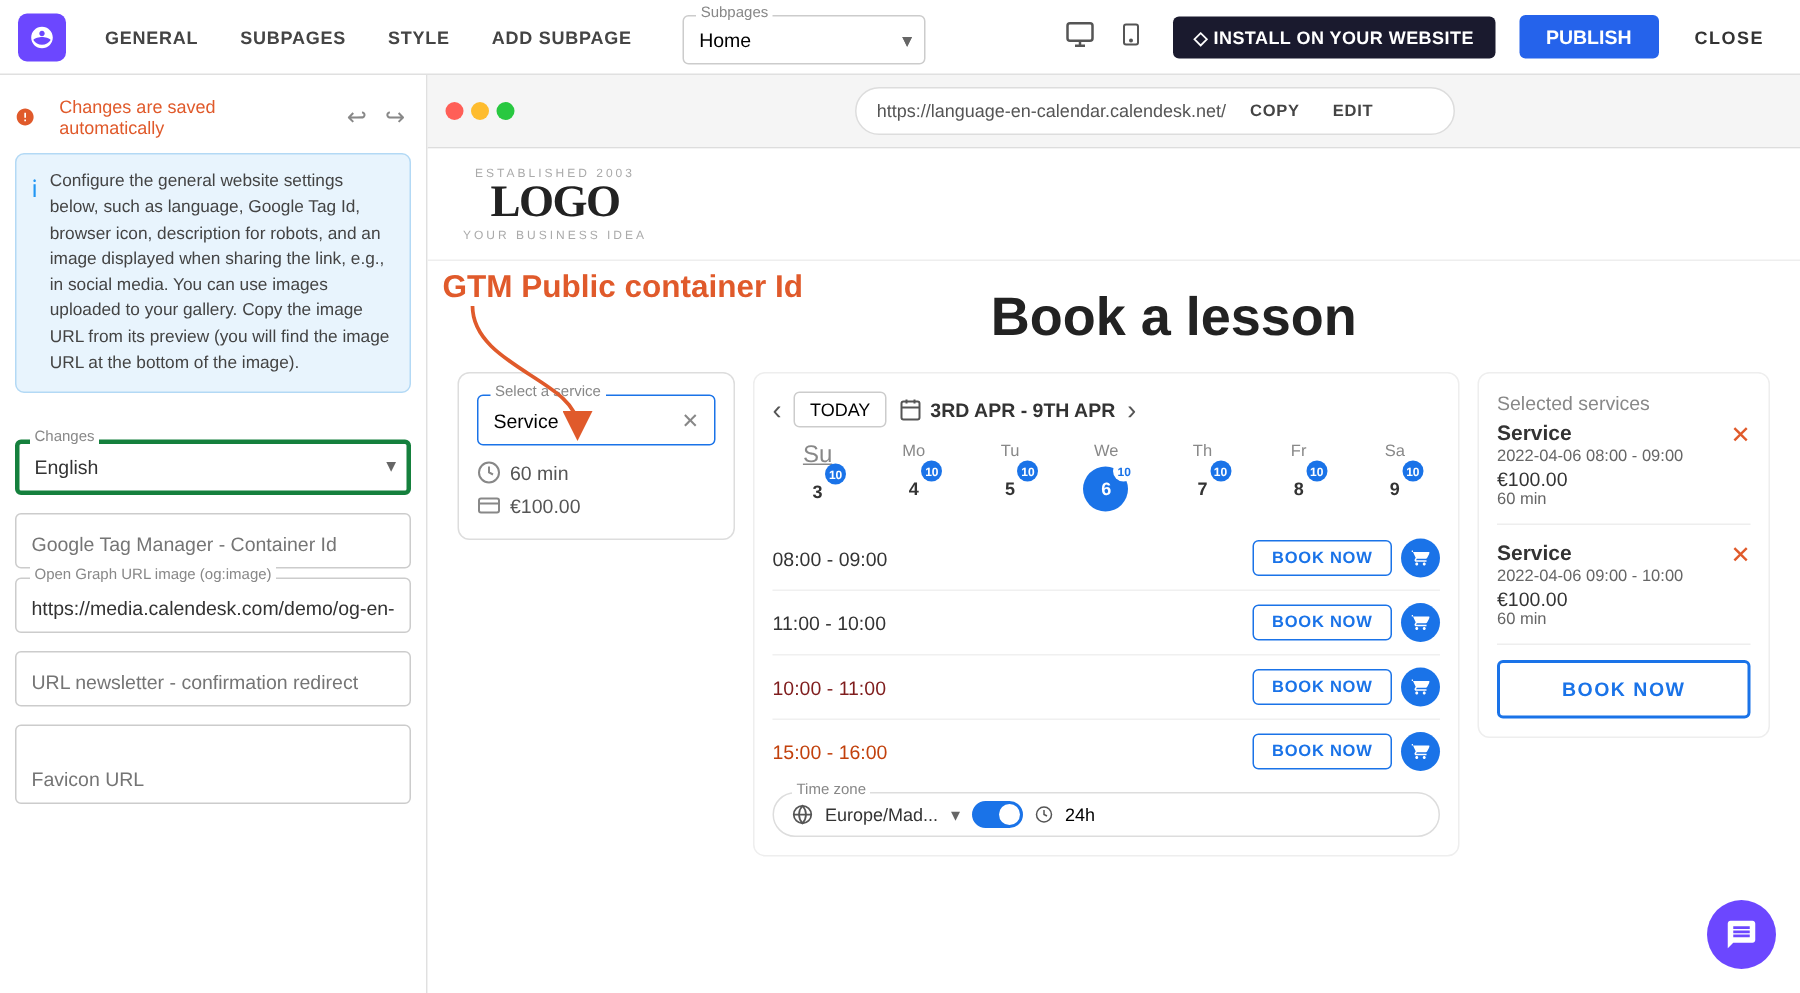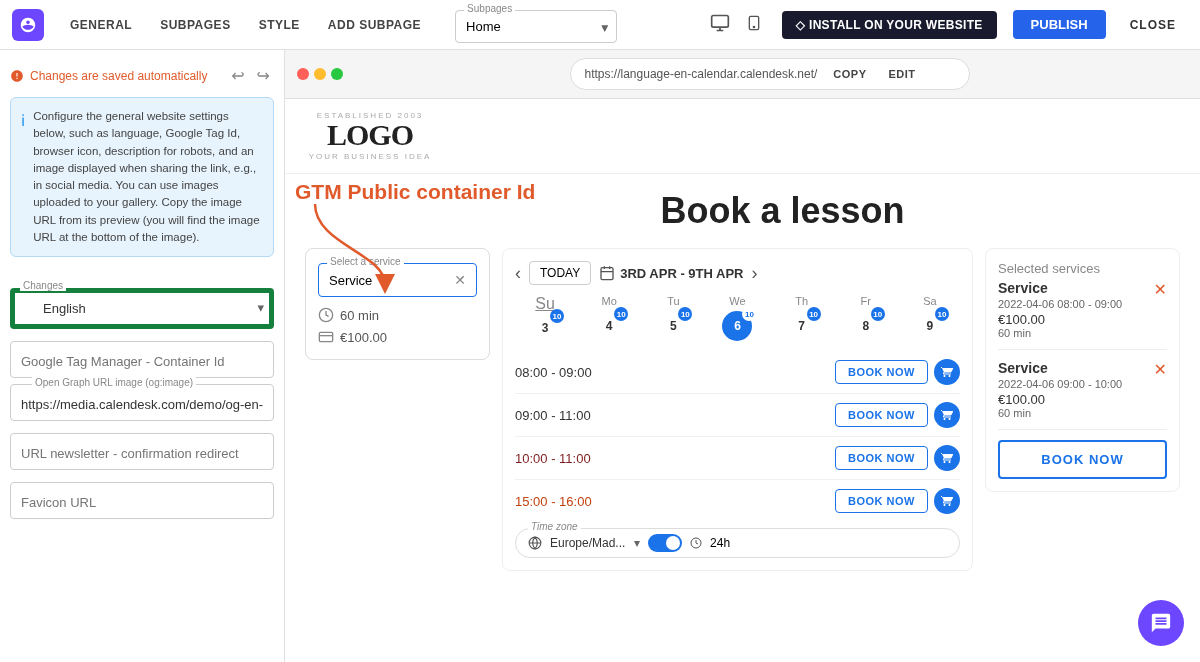--- a/index.html
+++ b/index.html
@@ -21,31 +21,31 @@
     .nav-icon-btn { background: none; border: none; cursor: pointer; padding: 4px; color: #555; }
     .install-btn { background: #1a1a2e; color: #fff; border: none; border-radius: 4px; padding: 7px 14px; font-size: 12px; font-weight: 600; cursor: pointer; letter-spacing: 0.3px; display: flex; align-items: center; gap: 5px; }
     .publish-btn { background: #2563eb; color: #fff; border: none; border-radius: 4px; padding: 7px 18px; font-size: 13px; font-weight: 600; cursor: pointer; margin-left: 8px; }
     .close-btn { background: none; border: none; cursor: pointer; padding: 7px 12px; font-size: 12px; font-weight: 700; color: #333; letter-spacing: 1px; margin-left: 4px; }
 
     
     .main-layout { display: flex; height: calc(662px - 50px); }
 
     
     .left-panel { width: 285px; background: #fff; border-right: 1px solid #e0e0e0; overflow-y: auto; padding: 10px; flex-shrink: 0; }
-    .save-bar { display: flex; align-items: center; gap: 6px; padding: 4px 0 10px; color: #e05a2b; font-size: 12px; font-weight: 500; }
+    .save-bar { display: flex; align-items: center; gap: 16px; padding: 4px 0 10px; color: #e05a2b; font-size: 12px; font-weight: 500; }
     .save-bar svg { width: 14px; height: 14px; }
     .undo-redo { display: flex; gap: 4px; margin-left: auto; }
     .undo-redo button { background: none; border: none; cursor: pointer; color: #888; font-size: 14px; padding: 2px 4px; }
     .info-box { background: #e8f4fd; border: 1px solid #b3d9f5; border-radius: 6px; padding: 10px; margin-bottom: 12px; display: flex; gap: 8px; }
     .info-icon { color: #2196f3; font-size: 16px; flex-shrink: 0; margin-top: 1px; }
     .info-text { font-size: 11.5px; color: #444; line-height: 1.5; }
     .field-group { margin-bottom: 12px; }
     .field-label-float { font-size: 10px; color: #888; background: #fff; padding: 0 3px; position: relative; top: 8px; left: 10px; display: inline-block; z-index: 1; }
     .field-input { width: 100%; border: 1px solid #ccc; border-radius: 4px; padding: 10px 10px 8px; font-size: 13px; color: #333; background: #fff; }
-    .select-field { width: 100%; border: 5px solid #15803d; border-radius: 4px; padding: 8px 28px; font-size: 13px; color: #333; background: #fff; appearance: none; cursor: pointer; }
+    .select-field { width: 100%; border: 3px solid #15803d; border-radius: 4px; padding: 8px 10px; font-size: 13px; color: #333; background: #fff; appearance: none; cursor: pointer; }
 
     
     .right-preview { flex: 1; display: flex; flex-direction: column; overflow: hidden; }
 
     
     .browser-bar { background: #f5f5f5; border-bottom: 1px solid #ddd; padding: 8px 12px; display: flex; align-items: center; gap: 8px; }
     .traffic-lights { display: flex; gap: 5px; }
     .tl { width: 12px; height: 12px; border-radius: 50%; }
     .tl-red { background: #ff5f57; }
     .tl-yellow { background: #febc2e; }
@@ -139,36 +139,36 @@
         <span style="display:block; font-size:10px; color:#888; background:#fff; padding:0 3px; position:absolute; top:-7px; left:10px; z-index:1;"></span>
         <input class="field-input" type="text" style="padding-top: 12px;" placeholder="Google Tag Manager - Container Id">
       </div>
     </div>
 
     <div style="text-align:center; margin:-6px 0 6px; position:relative;">
     </div>
 
     <div class="field-group">
       <div style="position:relative;">
-        <span style="display:block; font-size:10px; color:#888; background:#fff; padding:0 3px; position:absolute; top:-7px; left:22px; z-index:1;">Open Graph URL image (og:image)</span>
+        <span style="display:block; font-size:10px; color:#888; background:#fff; padding:0 3px; position:absolute; top:-7px; left:10px; z-index:1;">Open Graph URL image (og:image)</span>
         <input class="field-input" type="text" style="padding-top: 12px;" value="https://media.calendesk.com/demo/og-en-">
       </div>
     </div>
 
     <div class="field-group">
       <div style="position:relative;">
         <span style="display:block; font-size:10px; color:#888; background:#fff; padding:0 3px; position:absolute; top:-7px; left:10px; z-index:1;"></span>
         <input class="field-input" type="text" style="padding-top: 12px;" placeholder="URL newsletter - confirmation redirect">
       </div>
     </div>
 
     <div class="field-group">
       <div style="position:relative;">
         <span style="display:block; font-size:10px; color:#888; background:#fff; padding:0 3px; position:absolute; top:-7px; left:10px; z-index:1;"></span>
-        <input class="field-input" type="text" style="padding-top: 12px;" placeholder="Favicon URL">
+        <input class="field-input" type="text" style="padding-top: 28px;" placeholder="Favicon URL">
       </div>
     </div>
   </div>
 
   <div class="right-preview">
 
     <div class="browser-bar">
       <div class="traffic-lights">
         <div class="tl tl-red"></div>
         <div class="tl tl-yellow"></div>
@@ -309,21 +309,21 @@
                   <div style="display:flex;gap:6px;align-items:center;">
                     <button style="background:none;border:1px solid #1a73e8;color:#1a73e8;border-radius:4px;padding:5px 12px;font-size:11px;font-weight:700;cursor:pointer;letter-spacing:0.5px;">BOOK NOW</button>
                     <div style="width:26px;height:26px;background:#1a73e8;border-radius:50%;display:flex;align-items:center;justify-content:center;">
                       <svg width="12" height="12" viewBox="0 0 24 24" fill="white">
                           <path d="M7 18c-1.1 0-2 .9-2 2s.9 2 2 2 2-.9 2-2-.9-2-2-2zm10 0c-1.1 0-2 .9-2 2s.9 2 2 2 2-.9 2-2-.9-2-2-2zM5.2 4H2V2H0v2h2l3.6 7.6L4.25 14c-.16.28-.25.61-.25.96C4 16.1 4.9 17 6 17h14v-2H6.42c-.14 0-.25-.11-.25-.25l.03-.12.9-1.63H19c.75 0 1.41-.41 1.75-1.03l3.58-6.49A1 1 0 0023.46 4H5.2z"></path>
                         </svg>
                     </div>
                   </div>
                 </div>
                 <div style="display:flex;align-items:center;justify-content:space-between;padding:8px 0;border-bottom:1px solid #f0f0f0;">
-                  <span style="font-size:13px;color:#333;">09:00 - 11:00</span>
+                  <span style="font-size:13px;color:#333;">11:00 - 10:00</span>
                   <div style="display:flex;gap:6px;align-items:center;">
                     <button style="background:none;border:1px solid #1a73e8;color:#1a73e8;border-radius:4px;padding:5px 12px;font-size:11px;font-weight:700;cursor:pointer;letter-spacing:0.5px;">BOOK NOW</button>
                     <div style="width:26px;height:26px;background:#1a73e8;border-radius:50%;display:flex;align-items:center;justify-content:center;">
                       <svg width="12" height="12" viewBox="0 0 24 24" fill="white">
                           <path d="M7 18c-1.1 0-2 .9-2 2s.9 2 2 2 2-.9 2-2-.9-2-2-2zm10 0c-1.1 0-2 .9-2 2s.9 2 2 2 2-.9 2-2-.9-2-2-2zM5.2 4H2V2H0v2h2l3.6 7.6L4.25 14c-.16.28-.25.61-.25.96C4 16.1 4.9 17 6 17h14v-2H6.42c-.14 0-.25-.11-.25-.25l.03-.12.9-1.63H19c.75 0 1.41-.41 1.75-1.03l3.58-6.49A1 1 0 0023.46 4H5.2z"></path>
                         </svg>
                     </div>
                   </div>
                 </div>
                 <div style="display:flex;align-items:center;justify-content:space-between;padding:8px 0;border-bottom:1px solid #f0f0f0;">
@@ -344,21 +344,21 @@
                     <div style="width:26px;height:26px;background:#1a73e8;border-radius:50%;display:flex;align-items:center;justify-content:center;">
                       <svg width="12" height="12" viewBox="0 0 24 24" fill="white">
                           <path d="M7 18c-1.1 0-2 .9-2 2s.9 2 2 2 2-.9 2-2-.9-2-2-2zm10 0c-1.1 0-2 .9-2 2s.9 2 2 2 2-.9 2-2-.9-2-2-2zM5.2 4H2V2H0v2h2l3.6 7.6L4.25 14c-.16.28-.25.61-.25.96C4 16.1 4.9 17 6 17h14v-2H6.42c-.14 0-.25-.11-.25-.25l.03-.12.9-1.63H19c.75 0 1.41-.41 1.75-1.03l3.58-6.49A1 1 0 0023.46 4H5.2z"></path>
                         </svg>
                     </div>
                   </div>
                 </div>
               </div>
 
               <div style="border:1px solid #ddd;border-radius:20px;padding:5px 12px;display:flex;align-items:center;gap:8px;font-size:12px;margin-top:6px;position:relative;">
-                <span style="position:absolute;top:-8px;left:12px;font-size:10px;color:#888;background:#fff;padding:0 3px;font-style:italic;">Time zone</span>
+                <span style="position:absolute;top:-8px;left:12px;font-size:10px;color:#888;background:#fff;padding:0 3px;">Time zone</span>
                 <svg width="14" height="14" viewBox="0 0 24 24" fill="none" stroke="#555" stroke-width="2">
                     <circle cx="12" cy="12" r="10"></circle>
                     <path d="M2 12h20M12 2a15.3 15.3 0 0 1 4 10 15.3 15.3 0 0 1-4 10 15.3 15.3 0 0 1-4-10 15.3 15.3 0 0 1 4-10z"></path>
                   </svg>
                 <select style="border:none;background:transparent;font-size:12px;color:#333;appearance:none;cursor:pointer;">
                   <option>Europe/Mad...</option>
                 </select>
                 <span style="color:#666;">▾</span>
                 <div style="width:34px;height:18px;background:#1a73e8;border-radius:9px;position:relative;cursor:pointer;flex-shrink:0;">
                   <div style="position:absolute;top:2px;right:2px;width:14px;height:14px;background:#fff;border-radius:50%;"></div>

